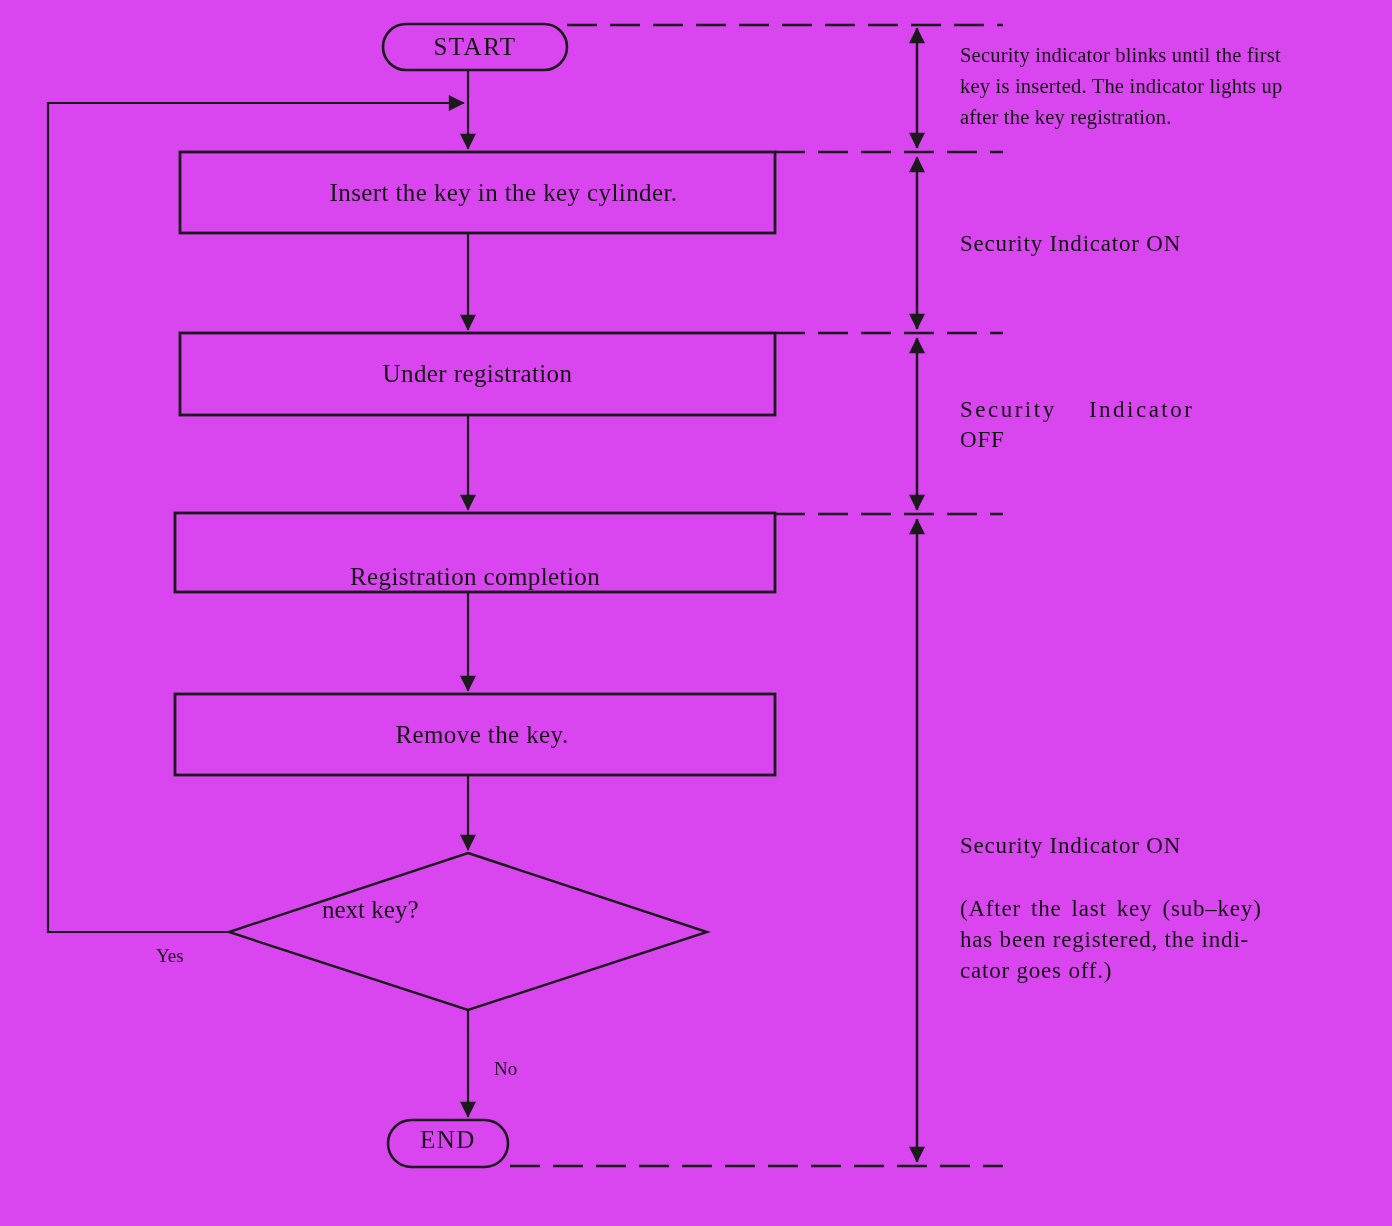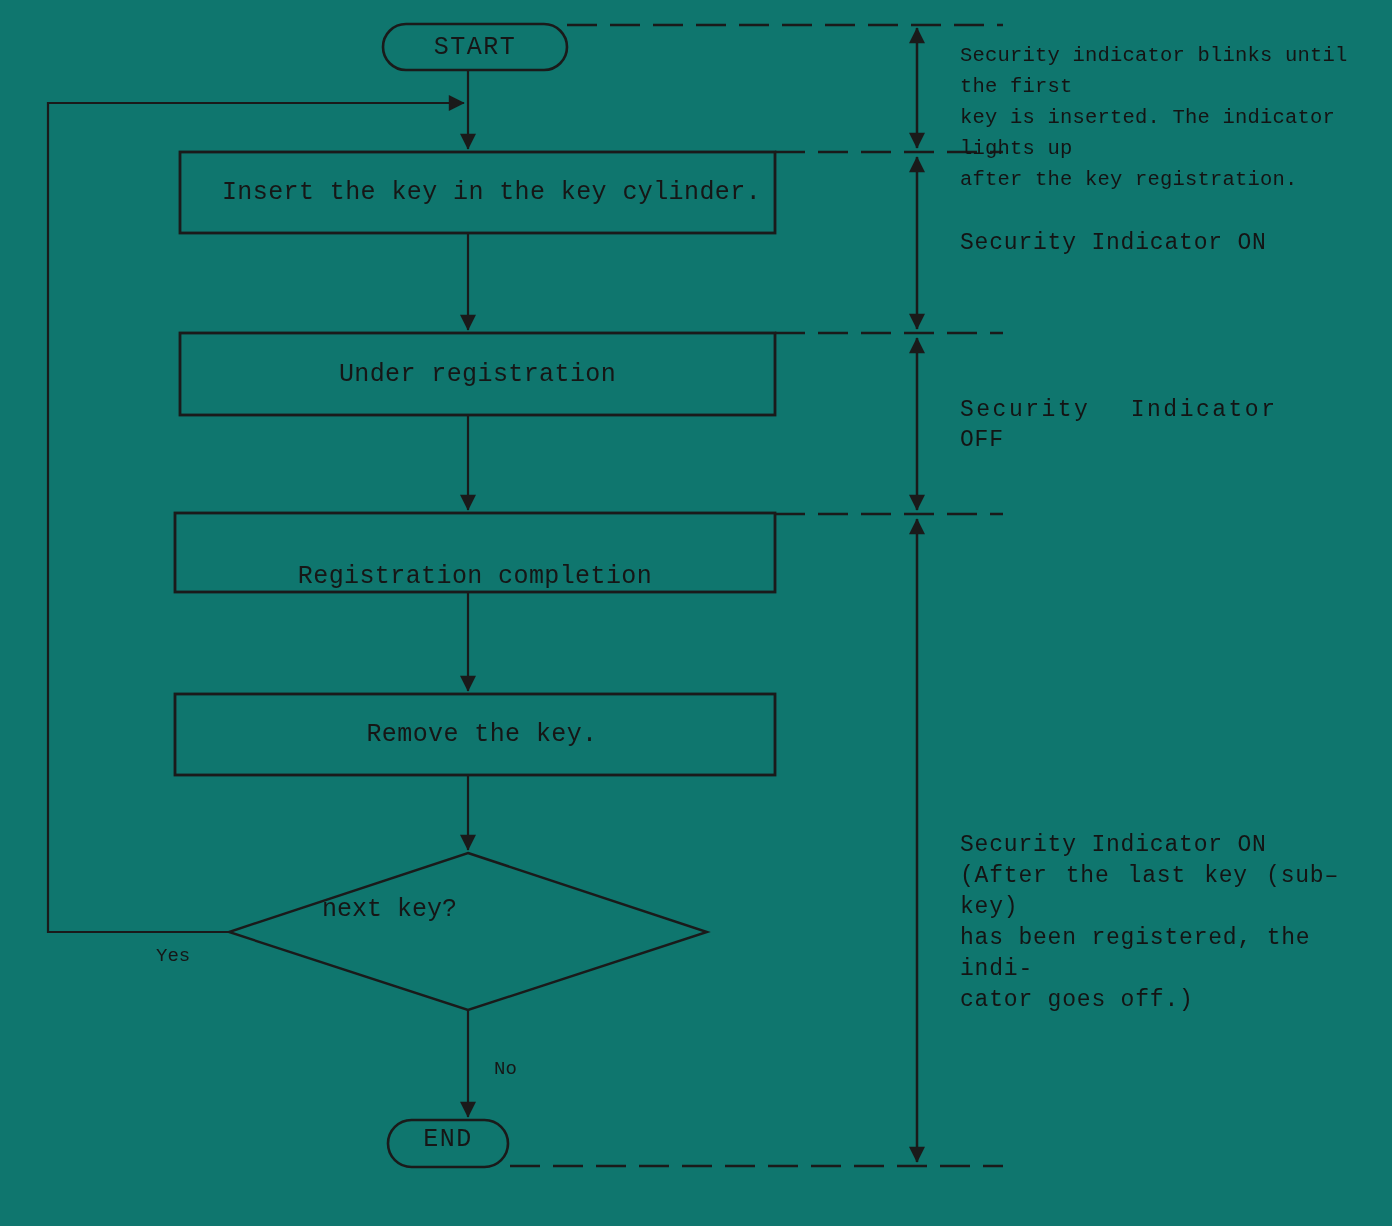--- a/index.html
+++ b/index.html
@@ -1,21 +1,21 @@
 <!DOCTYPE html>
 <html><head>
 <meta charset="utf-8">
 <style>
   html, body { margin: 0; padding: 0; background: #ffffff; }
   #page {
     position: relative;
     width: 1392px;
     height: 1226px;
-    background: #0f766e;
-    font-family: Liberation Mono, monospace;
+    background: #d946ef;
+    font-family: Liberation Serif, serif;
     color: #161616;
     overflow: hidden;
   }
   #diagram-svg { position: absolute; left: 0; top: 0; }
 
   .node-label {
     position: absolute;
     display: flex;
     align-items: center;
     justify-content: center;
@@ -41,21 +41,21 @@
   .annotation {
     position: absolute;
     left: 960px;
     width: 390px;
     text-align: left;
     color: #141414;
   }
   .ann-small { font-size: 20.5px; line-height: 31px; letter-spacing: 0.2px; }
   .ann-big   { font-size: 23px;   line-height: 31px; letter-spacing: 0.8px; }
   .spread-line { letter-spacing: 2.5px; word-spacing: 24px; }
-  .just-line   { word-spacing: 3.5px; }
+  .just-line   { word-spacing: 3.5px; margin-top: 32px; }
 </style>
 </head>
 <body>
 
 <div id="page">
 
   <svg id="diagram-svg" width="1392" height="1226" viewBox="0 0 1392 1226">
     <defs>
       <marker id="arrow" viewBox="0 0 10 10" refX="9.5" refY="5" markerWidth="24" markerHeight="16" markerUnits="userSpaceOnUse" orient="auto-start-reverse">
         <path d="M0 0 L10 5 L0 10 z" fill="#1a1a1a"></path>
@@ -93,21 +93,21 @@
     <g stroke="#1a1a1a" stroke-width="2.5" fill="none">
       <path d="M917,28 V148" marker-start="url(#arrow)" marker-end="url(#arrow)"></path>
       <path d="M917,157 V329" marker-start="url(#arrow)" marker-end="url(#arrow)"></path>
       <path d="M917,338 V510" marker-start="url(#arrow)" marker-end="url(#arrow)"></path>
       <path d="M917,519 V1162" marker-start="url(#arrow)" marker-end="url(#arrow)"></path>
     </g>
   </svg>
 
   <div class="node-label terminal-label" style="left:383px; top:24px; width:184px; height:46px;">START</div>
 
-  <div class="node-label" style="left:180px; top:152px; width:553px; height:81px;padding-left:35px;">Insert the key in the key cylinder.</div>
+  <div class="node-label" style="left:192px; top:152px; width:553px; height:81px;padding-left:35px;">Insert the key in the key cylinder.</div>
 
   <div class="node-label" style="left:180px; top:333px; width:595px; height:82px;">Under registration</div>
 
   <div class="node-label" style="left:175px; top:513px; width:600px; height:79px;margin-top:24px;">Registration completion</div>
 
   <div class="node-label" style="left:182px; top:694px; width:600px; height:81px;">Remove the key.</div>
 
   <div class="decision-text">
     <div class="l2">next key?</div>
   </div>

